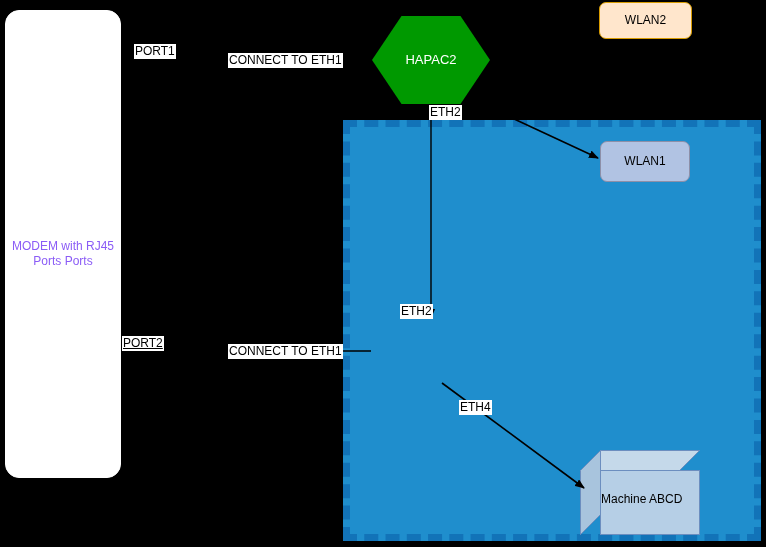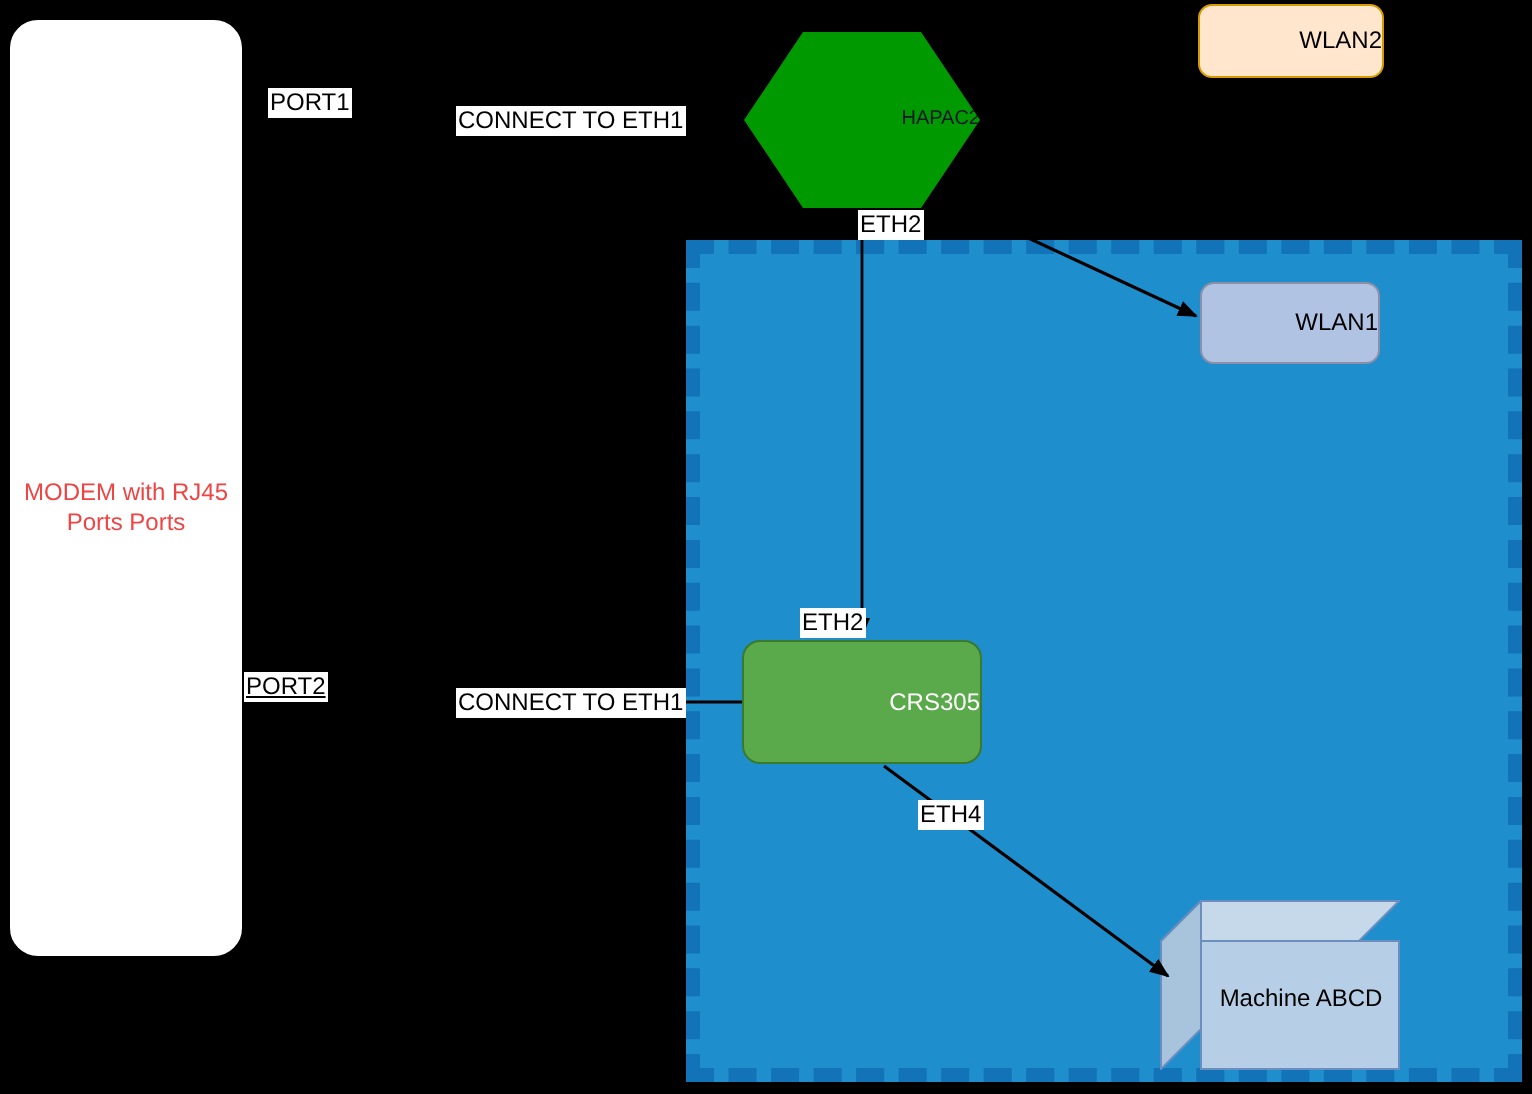--- a/index.html
+++ b/index.html
@@ -15,21 +15,21 @@
     overflow: hidden;
     font-family: "Liberation Sans", sans-serif;
   }
 
   
   .node {
     position: absolute;
     box-sizing: border-box;
     display: flex;
     align-items: center;
-    justify-content: flex-end;
+    justify-content: center;
     text-align: center;
     font-size: 12px;
     line-height: 1.25;
     color: #000000;
   }
 
   
   #modem {
     left: 5px;
     top: 10px;
@@ -43,32 +43,32 @@
   }
   #modem .modem-label {
     display: block;
     width: 100%;
     padding-bottom: 0;
     position: absolute;
     top: 228px;
     left: 0;
     text-align: center;
     font-size: 12px;
-    color: #ef4444;
+    color: #8b5cf6;
   }
 
   
   #hapac2 {
     left: 372px;
     top: 16px;
     width: 118px;
     height: 88px;
     background: #009900;
-    color: #0f172a;
-    font-size: 10px;
+    color: #ffffff;
+    font-size: 13px;
     clip-path: polygon(25% 0%, 75% 0%, 100% 50%, 75% 100%, 25% 100%, 0% 50%);
   }
 
   
   #wlan2 {
     left: 599px;
     top: 2px;
     width: 93px;
     height: 37px;
     background: #ffe6cc;
@@ -127,21 +127,20 @@
     left: 0;
     top: 0;
     width: 100%;
     height: 100%;
   }
   #machine .cube-label {
     position: absolute;
     left: 21px;
     top: 42px;
     width: 99px;
-    text-align: center;
     font-size: 12px;
     color: #000000;
   }
 
   
   .edge-label {
     position: absolute;
     background: #ffffff;
     color: #000000;
     font-size: 12px;
@@ -187,23 +186,20 @@
   </div>
 
   <div class="node" id="wlan2">
     <span>WLAN2</span>
   </div>
 
   <div class="node" id="wlan1">
     <span>WLAN1</span>
   </div>
 
-  <div class="node" id="crs305">
-    <span>CRS305</span>
-  </div>
 
   <div id="machine">
     <svg class="cube-top" viewBox="0 0 120 85">
       <polygon points="0.5,20.5 20.5,0.5 119.5,0.5 99.5,20.5" fill="#c5d9ea" stroke="#6c8ebf" stroke-width="1"></polygon>
       <polygon points="0.5,20.5 20.5,0.5 20.5,64.5 0.5,84.5" fill="#a8c4dd" stroke="#6c8ebf" stroke-width="1"></polygon>
       <rect x="20.5" y="20.5" width="99" height="64" fill="#b6cfe6" stroke="#6c8ebf" stroke-width="1"></rect>
     </svg>
     <span class="cube-label">Machine ABCD</span>
   </div>
 

